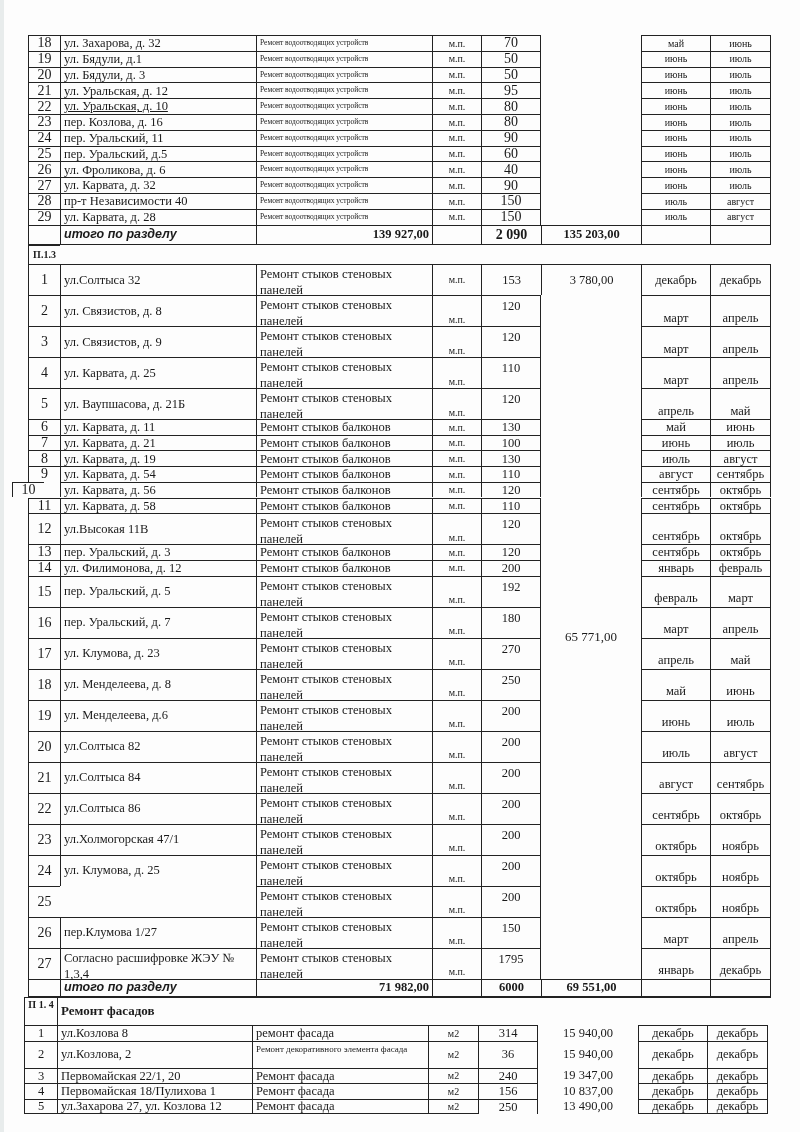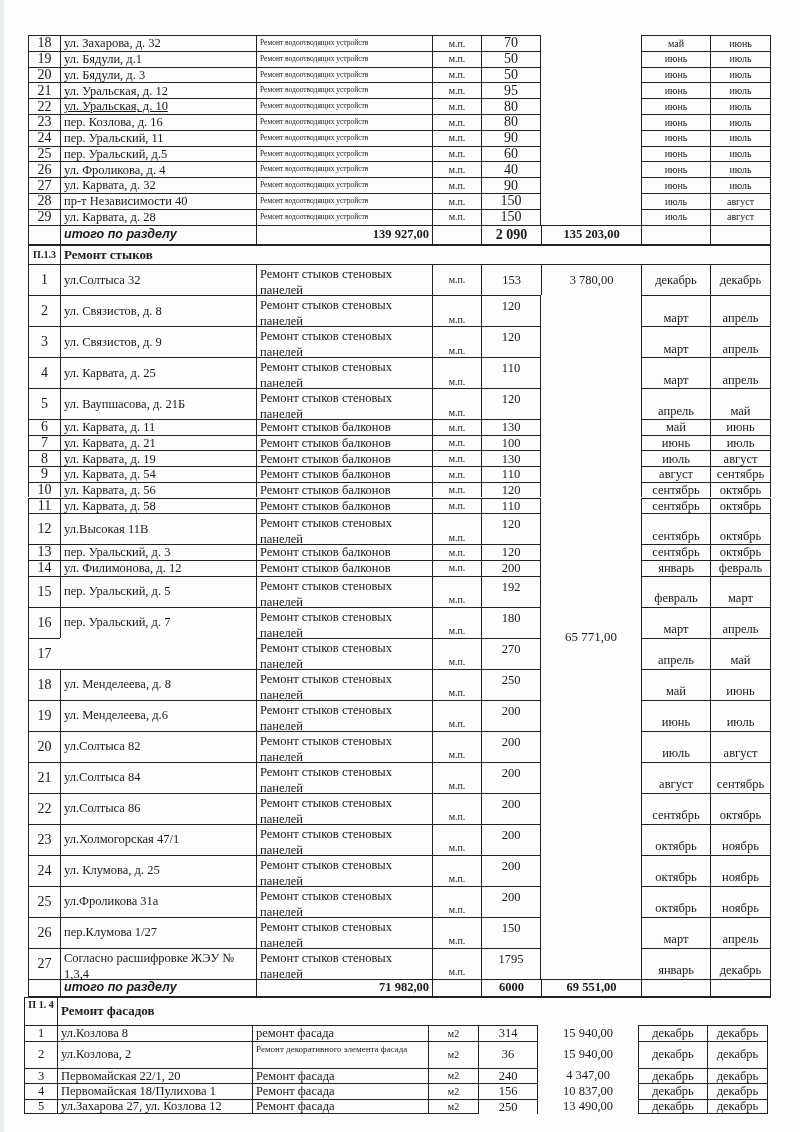--- a/index.html
+++ b/index.html
@@ -97,21 +97,21 @@
       <div class="cell b c num" style="left: 28px; width: 32px;">25</div>
       <div class="cell b l" style="left: 60px; width: 196px;">пер. Уральский, д.5</div>
       <div class="cell b l small" style="left: 256px; width: 176px;">Ремонт водоотводящих устройств</div>
       <div class="cell b c sm-unit" style="left: 432px; width: 49px;">м.п.</div>
       <div class="cell b c num br" style="left: 481px; width: 60px;">60</div>
       <div class="cell b c sm-unit" style="left: 641px; width: 69px;">июнь</div>
       <div class="cell b c sm-unit br" style="left: 710px; width: 61px;">июль</div>
     </div>
     <div class="row" style="top: 161.4px; height: 15.8px;">
       <div class="cell b c num" style="left: 28px; width: 32px;">26</div>
-      <div class="cell b l" style="left: 60px; width: 196px;">ул. Фроликова, д. 4</div>
+      <div class="cell b l" style="left: 60px; width: 196px;">ул. Фроликова, д. 6</div>
       <div class="cell b l small" style="left: 256px; width: 176px;">Ремонт водоотводящих устройств</div>
       <div class="cell b c sm-unit" style="left: 432px; width: 49px;">м.п.</div>
       <div class="cell b c num br" style="left: 481px; width: 60px;">40</div>
       <div class="cell b c sm-unit" style="left: 641px; width: 69px;">июнь</div>
       <div class="cell b c sm-unit br" style="left: 710px; width: 61px;">июль</div>
     </div>
     <div class="row" style="top: 177.2px; height: 15.8px;">
       <div class="cell b c num" style="left: 28px; width: 32px;">27</div>
       <div class="cell b l" style="left: 60px; width: 196px;">ул. Карвата, д. 32</div>
       <div class="cell b l small" style="left: 256px; width: 176px;">Ремонт водоотводящих устройств</div>
@@ -143,21 +143,20 @@
       <div class="cell b bb l ital" style="left: 60px; width: 196px;">итого по разделу</div>
       <div class="cell b bb r bold" style="left: 256px; width: 176px;">139 927,00</div>
       <div class="cell b bb" style="left: 432px; width: 49px;"></div>
       <div class="cell b bb c bold num" style="left: 481px; width: 60px;">2 090</div>
       <div class="cell b bb c bold" style="left: 541px; width: 100px;">135 203,00</div>
       <div class="cell b bb" style="left: 641px; width: 69px;"></div>
       <div class="cell b bb br" style="left: 710px; width: 61px;"></div>
     </div>
     <div class="row" style="top: 245px; height: 19px;">
       <div class="cell b c bold sm-unit" style="left: 28px; width: 32px;">П.1.3</div>
-      <div class="cell b l sec-title br" style="left: 60px; width: 711px;">Ремонт стыков</div>
     </div>
     <div class="row" style="top: 264px; height: 31px;">
       <div class="cell b c num" style="left: 28px; width: 32px;">1</div>
       <div class="cell b l" style="left: 60px; width: 196px;">ул.Солтыса 32</div>
       <div class="cell b l wrap" style="left: 256px; width: 176px;">Ремонт стыков стеновых панелей</div>
       <div class="cell b c sm-unit" style="left: 432px; width: 49px;">м.п.</div>
       <div class="cell b c" style="left: 481px; width: 60px;">153</div>
       <div class="cell b c" style="left: 541px; width: 100px;">3 780,00</div>
       <div class="cell b c" style="left: 641px; width: 69px;">декабрь</div>
       <div class="cell b c br" style="left: 710px; width: 61px;">декабрь</div>
@@ -228,21 +227,21 @@
     <div class="row" style="top: 466.1px; height: 15.7px;">
       <div class="cell b c num" style="left: 28px; width: 32px;">9</div>
       <div class="cell b l" style="left: 60px; width: 196px;">ул. Карвата, д. 54</div>
       <div class="cell b l" style="left: 256px; width: 176px;">Ремонт стыков балконов</div>
       <div class="cell b c sm-unit" style="left: 432px; width: 49px;">м.п.</div>
       <div class="cell b c br" style="left: 481px; width: 60px;">110</div>
       <div class="cell b c" style="left: 641px; width: 69px;">август</div>
       <div class="cell b c br" style="left: 710px; width: 61px;">сентябрь</div>
     </div>
     <div class="row" style="top: 481.8px; height: 15.7px;">
-      <div class="cell b c num" style="left: 28px; width: 32px;">10</div>
+      <div class="cell b c num" style="left: 12px; width: 32px;">10</div>
       <div class="cell b l" style="left: 60px; width: 196px;">ул. Карвата, д. 56</div>
       <div class="cell b l" style="left: 256px; width: 176px;">Ремонт стыков балконов</div>
       <div class="cell b c sm-unit" style="left: 432px; width: 49px;">м.п.</div>
       <div class="cell b c br" style="left: 481px; width: 60px;">120</div>
       <div class="cell b c" style="left: 641px; width: 69px;">сентябрь</div>
       <div class="cell b c br" style="left: 710px; width: 61px;">октябрь</div>
     </div>
     <div class="row" style="top: 497.5px; height: 15.7px;">
       <div class="cell b c num" style="left: 28px; width: 32px;">11</div>
       <div class="cell b l" style="left: 60px; width: 196px;">ул. Карвата, д. 58</div>
@@ -292,20 +291,21 @@
       <div class="cell b c num" style="left: 28px; width: 32px;">16</div>
       <div class="cell b l" style="left: 60px; width: 196px;">пер. Уральский, д. 7</div>
       <div class="cell b l wrap" style="left: 256px; width: 176px;">Ремонт стыков стеновых панелей</div>
       <div class="cell b c sm-unit bottom" style="left: 432px; width: 49px;">м.п.</div>
       <div class="cell b c br" style="left: 481px; width: 60px; align-items: flex-start; padding-top: 3px;">180</div>
       <div class="cell b c bottom" style="left: 641px; width: 69px;">март</div>
       <div class="cell b c br bottom" style="left: 710px; width: 61px;">апрель</div>
     </div>
     <div class="row" style="top: 637.6px; height: 31px;">
       <div class="cell b c num" style="left: 28px; width: 32px;">17</div>
+      <div class="cell b l" style="left: 60px; width: 196px;">ул. Клумова, д. 23</div>
       <div class="cell b l wrap" style="left: 256px; width: 176px;">Ремонт стыков стеновых панелей</div>
       <div class="cell b c sm-unit bottom" style="left: 432px; width: 49px;">м.п.</div>
       <div class="cell b c br" style="left: 481px; width: 60px; align-items: flex-start; padding-top: 3px;">270</div>
       <div class="cell b c bottom" style="left: 641px; width: 69px;">апрель</div>
       <div class="cell b c br bottom" style="left: 710px; width: 61px;">май</div>
     </div>
     <div class="row" style="top: 668.6px; height: 31px;">
       <div class="cell b c num" style="left: 28px; width: 32px;">18</div>
       <div class="cell b l" style="left: 60px; width: 196px;">ул. Менделеева, д. 8</div>
       <div class="cell b l wrap" style="left: 256px; width: 176px;">Ремонт стыков стеновых панелей</div>
@@ -363,21 +363,20 @@
       <div class="cell b c num" style="left: 28px; width: 32px;">24</div>
       <div class="cell b l" style="left: 60px; width: 196px;">ул. Клумова, д. 25</div>
       <div class="cell b l wrap" style="left: 256px; width: 176px;">Ремонт стыков стеновых панелей</div>
       <div class="cell b c sm-unit bottom" style="left: 432px; width: 49px;">м.п.</div>
       <div class="cell b c br" style="left: 481px; width: 60px; align-items: flex-start; padding-top: 3px;">200</div>
       <div class="cell b c bottom" style="left: 641px; width: 69px;">октябрь</div>
       <div class="cell b c br bottom" style="left: 710px; width: 61px;">ноябрь</div>
     </div>
     <div class="row" style="top: 885.6px; height: 31px;">
       <div class="cell b c num" style="left: 28px; width: 32px;">25</div>
-      <div class="cell b l" style="left: 60px; width: 196px;">ул.Фроликова 31а</div>
       <div class="cell b l wrap" style="left: 256px; width: 176px;">Ремонт стыков стеновых панелей</div>
       <div class="cell b c sm-unit bottom" style="left: 432px; width: 49px;">м.п.</div>
       <div class="cell b c br" style="left: 481px; width: 60px; align-items: flex-start; padding-top: 3px;">200</div>
       <div class="cell b c bottom" style="left: 641px; width: 69px;">октябрь</div>
       <div class="cell b c br bottom" style="left: 710px; width: 61px;">ноябрь</div>
     </div>
     <div class="row" style="top: 916.6px; height: 31px;">
       <div class="cell b c num" style="left: 28px; width: 32px;">26</div>
       <div class="cell b l" style="left: 60px; width: 196px;">пер.Клумова 1/27</div>
       <div class="cell b l wrap" style="left: 256px; width: 176px;">Ремонт стыков стеновых панелей</div>
@@ -429,21 +428,21 @@
       <div class="cell c" style="left: 538px; width: 100px;">15 940,00</div>
       <div class="cell b c" style="left: 638px; width: 69px;">декабрь</div>
       <div class="cell b c br" style="left: 707px; width: 61px;">декабрь</div>
     </div>
     <div class="row" style="top: 1067.5px; height: 15.5px;">
       <div class="cell b c" style="left: 24px; width: 33px;">3</div>
       <div class="cell b l" style="left: 57px; width: 195px;">Первомайская 22/1, 20</div>
       <div class="cell b l" style="left: 252px; width: 176px;">Ремонт фасада</div>
       <div class="cell b c sm-unit" style="left: 428px; width: 50px;">м2</div>
       <div class="cell b c br" style="left: 478px; width: 60px;">240</div>
-      <div class="cell c" style="left: 538px; width: 100px;">4 347,00</div>
+      <div class="cell c" style="left: 538px; width: 100px;">19 347,00</div>
       <div class="cell b c" style="left: 638px; width: 69px;">декабрь</div>
       <div class="cell b c br" style="left: 707px; width: 61px;">декабрь</div>
     </div>
     <div class="row" style="top: 1083px; height: 15.5px;">
       <div class="cell b c" style="left: 24px; width: 33px;">4</div>
       <div class="cell b l" style="left: 57px; width: 195px;">Первомайская 18/Пулихова 1</div>
       <div class="cell b l" style="left: 252px; width: 176px;">Ремонт фасада</div>
       <div class="cell b c sm-unit" style="left: 428px; width: 50px;">м2</div>
       <div class="cell b c br" style="left: 478px; width: 60px;">156</div>
       <div class="cell c" style="left: 538px; width: 100px;">10 837,00</div>

